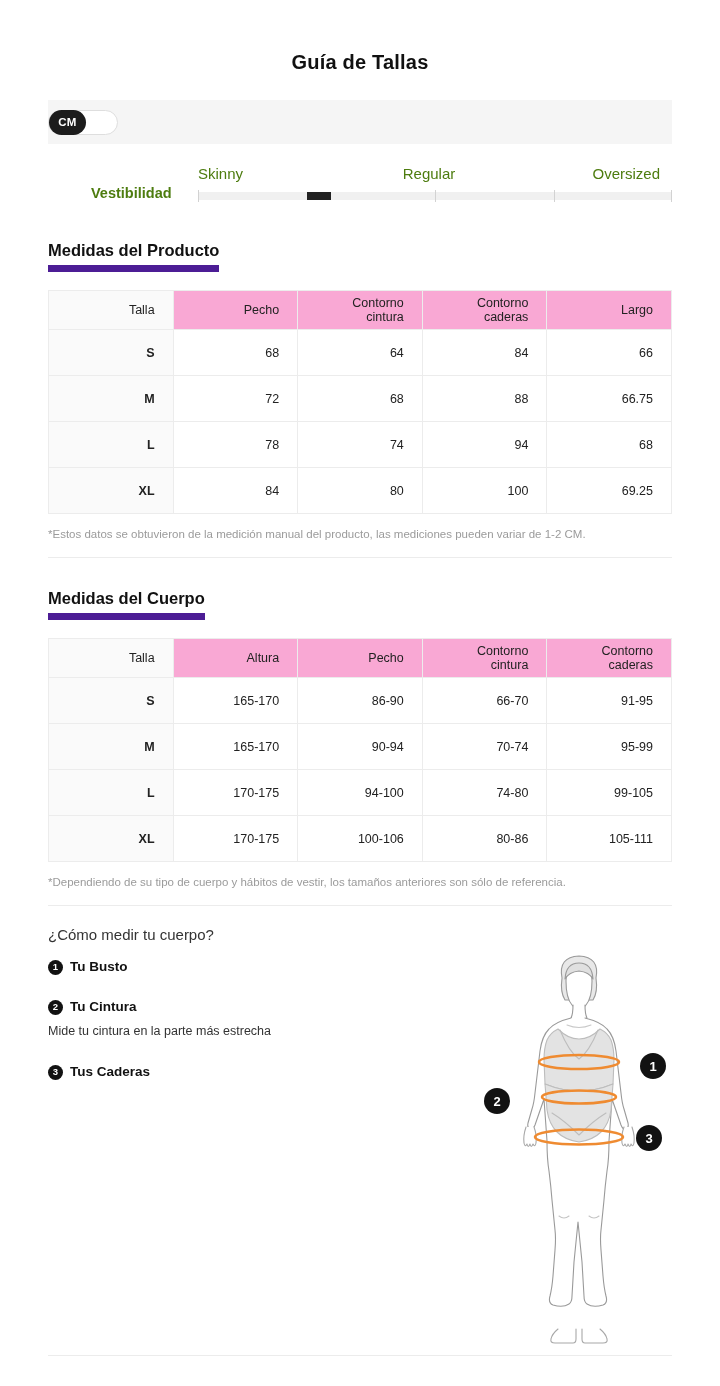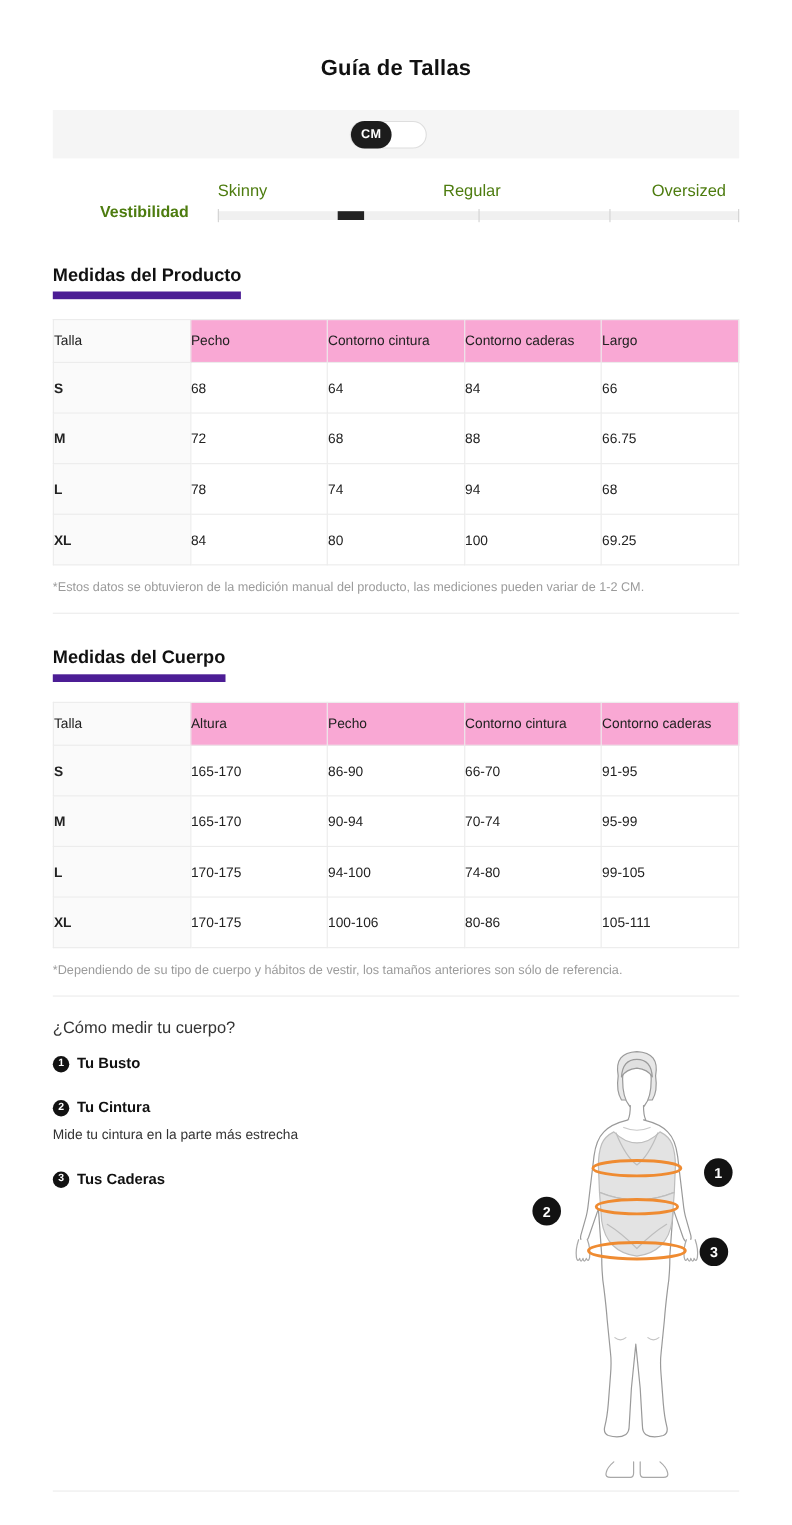--- a/index.html
+++ b/index.html
@@ -36,21 +36,21 @@
     line-height: 26px;
   }
 
   
   .unit-bar {
     margin: 25px 48px 0 48px;
     height: 44px;
     background: #f5f5f5;
     display: flex;
     align-items: center;
-    justify-content: center;
+    justify-content: flex-start;
     padding-right: 14px;
     box-sizing: border-box;
   }
   .unit-toggle {
     width: 70px;
     height: 25px;
     border-radius: 13px;
     border: 1px solid #dedede;
     background: #ffffff;
     display: flex;
@@ -167,26 +167,26 @@
   table.size-table {
     margin: 18px 48px 0 48px;
     width: calc(720px - 96px);
     border-collapse: collapse;
     border: 1px solid #e8e8e8;
     table-layout: fixed;
   }
   table.size-table th,
   table.size-table td {
     border: 1px solid #ececec;
-    text-align: left;
+    text-align: right;
     font-size: 12.5px;
     color: #222222;
     font-weight: normal;
     height: 46px;
-    padding: 0 0;
+    padding: 0 18px;
     box-sizing: border-box;
   }
   table.size-table thead th {
     background: #f9a8d4;
     font-weight: normal;
     color: #222222;
     height: 39px;
   }
   table.size-table tbody td:first-child {
     background: #fafafa;

